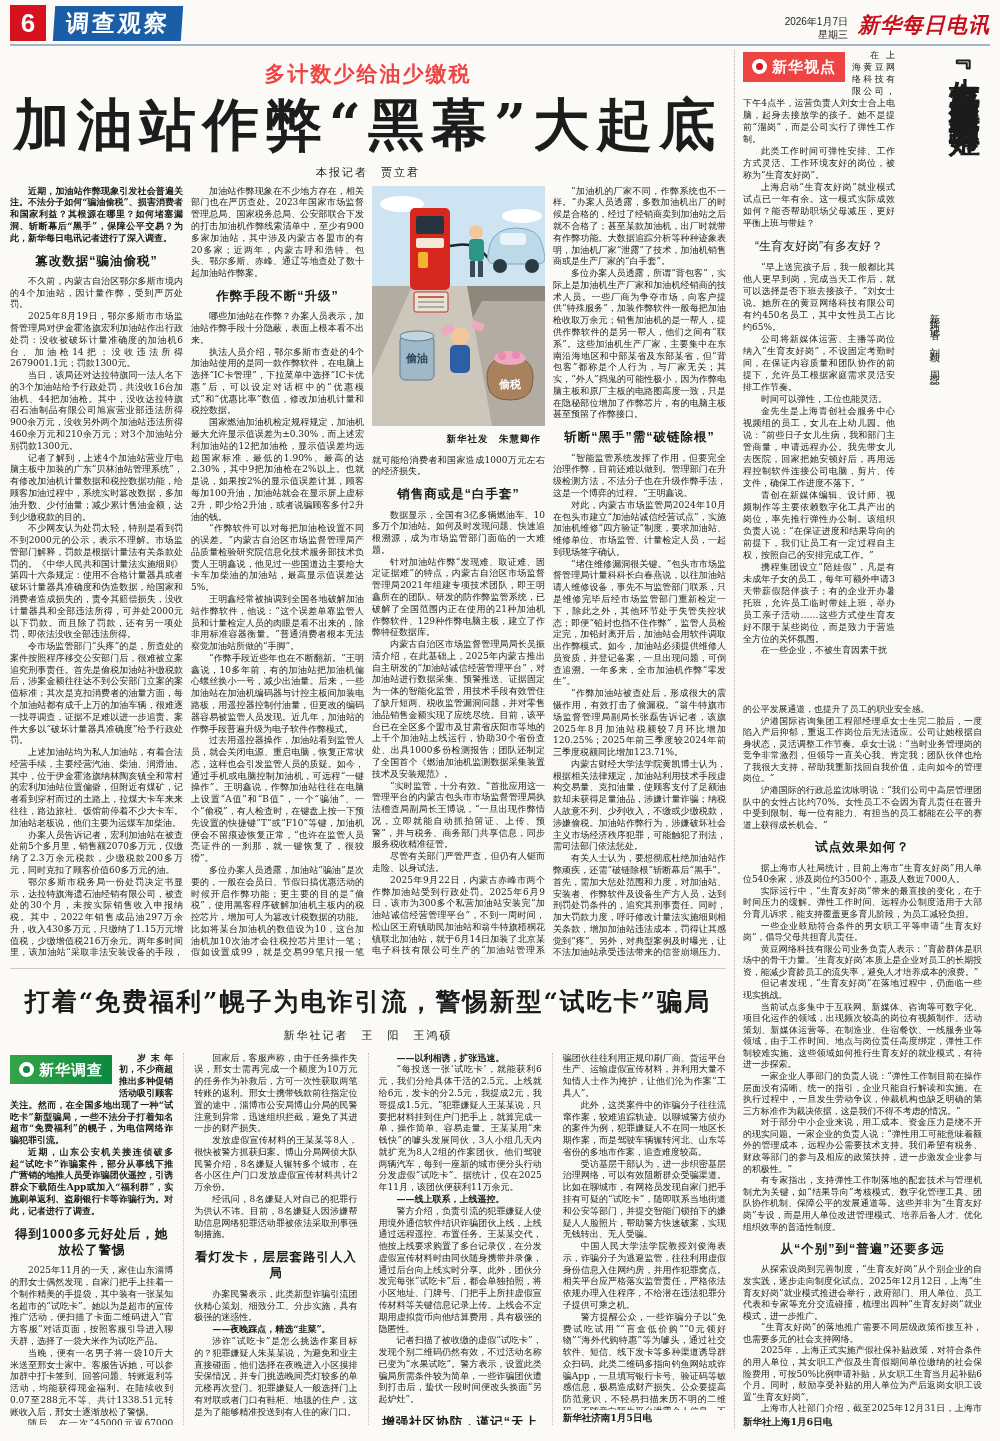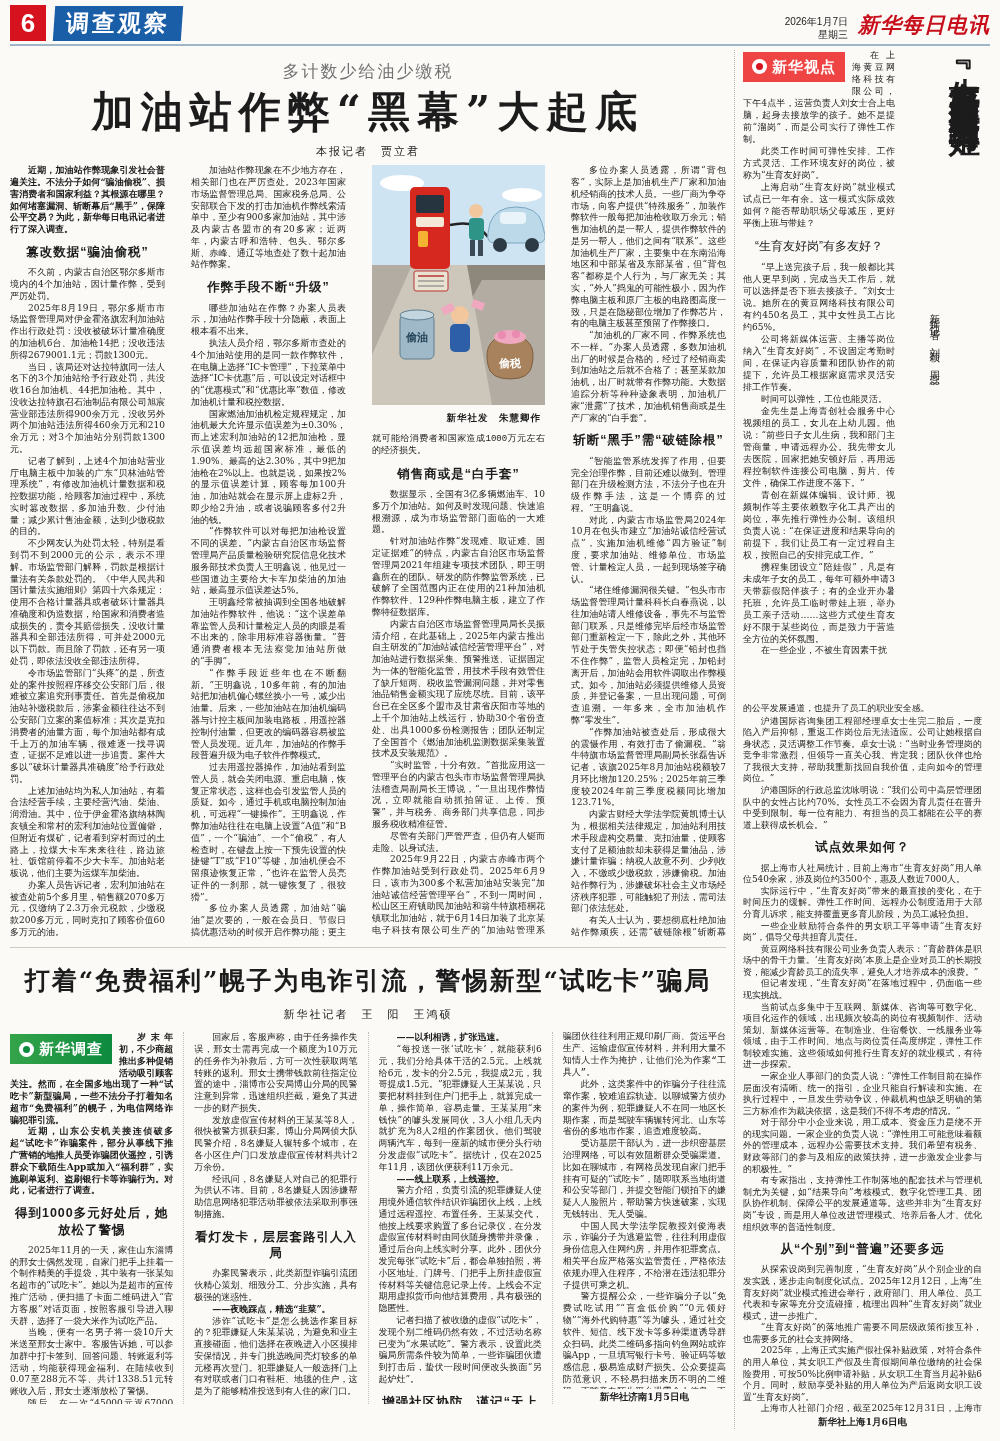--- a/index.html
+++ b/index.html
@@ -15,35 +15,35 @@
   .hdr-sp{flex:1;}
   .dates{text-align:right;font-size:10px;line-height:1.3;color:#222;margin-right:10px;font-family:"Liberation Sans",sans-serif;}
   .masthead{color:#c8101c;font-weight:bold;font-size:21px;font-style:italic;letter-spacing:1px;
             font-family:"DejaVu Serif",serif;padding-bottom:2px;}
   
   .content{display:flex;margin-top:4px;}
   .left-zone{width:716px;}
   .right-zone{width:248px;margin-left:8px;padding-left:8px;border-left:1px dotted #b8b4ac;}
   
   .hl-block{text-align:center;padding:10px 0 6px 0;}
-  .kicker{font-size:17px;letter-spacing:2px;font-weight:normal;margin:0 0 6px 0;font-family:"Liberation Sans",sans-serif;color:#737373;}
-  .big-title{font-size:42px;font-weight:bold;letter-spacing:7px;margin:0;line-height:1.1;}
+  .kicker{font-size:21px;letter-spacing:2px;font-weight:bold;margin:0 0 6px 0;font-family:"Liberation Sans",sans-serif;color:#ef4444;}
+  .big-title{font-size:56px;font-weight:bold;letter-spacing:7px;margin:0;line-height:1.1;}
   .hl-byline{font-size:11px;margin-top:9px;letter-spacing:2px;}
   
-  .cols{display:flex;gap:26px;}
+  .cols{display:flex;gap:8px;}
   .col{flex:1;display:flex;flex-direction:column;}
   .main-cols .col{height:772px;}
   .flow{flex:1 1 auto;overflow:hidden;text-align:justify;font-size:9px;line-height:1.31;}
   .flow p{margin:0;text-indent:2em;}
-  .flow .it-cont{text-indent:0;font-family:Liberation Mono, monospace;}
+  .flow .it-cont{text-indent:0;}
   .flow .it-lead{font-weight:700;}
   .flow .it-dash{font-weight:700;}
   .flow .it-h{font-family:"Liberation Sans",sans-serif;font-weight:bold;font-size:12.5px;
               text-align:center;text-indent:0;margin:8px 0 7px 0;letter-spacing:1px;}
-  .col-dateline{text-align:center;font-weight:bold;font-size:9.5px;padding-top:2px;}
+  .col-dateline{text-align:left;font-weight:bold;font-size:9.5px;padding-top:2px;}
   
   figure{margin:0 0 4px 0;}
   figcaption{font-size:9.5px;font-weight:bold;text-align:right;padding:3px 4px 5px 0;letter-spacing:1px;}
   
   .banner{border-top:1px solid #cfcabf;margin-top:10px;padding-top:16px;text-align:center;}
   .banner-title{font-size:25px;font-weight:bold;letter-spacing:2px;margin:0;}
   .banner-byline{font-size:11px;margin:10px 0 10px 0;letter-spacing:2px;}
   .bottom-cols .col{height:372px;}
   .bottom-cols .col + .col{border-left:1px dotted #c4bfb6;padding-left:10px;}
   .bottom-cols{gap:10px;}
@@ -179,22 +179,22 @@
               <p class="it-p" data-name="paragraph">数据显示，全国有3亿多辆燃油车、10多万个加油站。如何及时发现问题、快速追根溯源，成为市场监管部门面临的一大难题。</p>
               <p class="it-p" data-name="paragraph">针对加油站作弊“发现难、取证难、固定证据难”的特点，内蒙古自治区市场监督管理局2021年组建专项技术团队，即王明鑫所在的团队。研发的防作弊监管系统，已破解了全国范围内正在使用的21种加油机作弊软件、129种作弊电脑主板，建立了作弊特征数据库。</p>
               <p class="it-p" data-name="paragraph">内蒙古自治区市场监督管理局局长吴振清介绍，在此基础上，2025年内蒙古推出自主研发的“加油站诚信经营管理平台”，对加油站进行数据采集、预警推送、证据固定为一体的智能化监管，用技术手段有效管住了缺斤短两、税收监管漏洞问题，并对零售油品销售金额实现了应统尽统。目前，该平台已在全区多个盟市及甘肃省庆阳市等地的上千个加油站上线运行，协助30个省份查处、出具1000多份检测报告；团队还制定了全国首个《燃油加油机监测数据采集装置技术及安装规范》。</p>
               <p class="it-p" data-name="paragraph">“实时监管，十分有效。”首批应用这一管理平台的内蒙古包头市市场监督管理局执法稽查局副局长王博说，“一旦出现作弊情况，立即就能自动抓拍留证、上传、预警”，并与税务、商务部门共享信息，同步服务税收精准征管。</p>
               <p class="it-p" data-name="paragraph">尽管有关部门严管严查，但仍有人铤而走险、以身试法。</p>
               <p class="it-p" data-name="paragraph">2025年9月22日，内蒙古赤峰市两个作弊加油站受到行政处罚。2025年6月9日，该市为300多个私营加油站安装完“加油站诚信经营管理平台”，不到一周时间，松山区王府镇助民加油站和翁牛特旗梧桐花镇联北加油站，就于6月14日加装了北京某电子科技有限公司生产的“加油站管理系统”软件及配套工业主机电脑和网络接口控制器。</p>
             </div>
         </div>
         <div class="col" data-name="article-column-4">
           <div class="flow" data-name="column-text">
+              <p class="it-p" data-name="paragraph">“加油机的厂家不同，作弊系统也不一样。”办案人员透露，多数加油机出厂的时候是合格的，经过了经销商卖到加油站之后就不合格了；甚至某款加油机，出厂时就带有作弊功能。大数据追踪分析等种种迹象表明，加油机厂家“泄露”了技术，加油机销售商或是生产厂家的“白手套”。</p>
               <p class="it-p" data-name="paragraph">多位办案人员透露，所谓“背包客”，实际上是加油机生产厂家和加油机经销商的技术人员。一些厂商为争夺市场，向客户提供“特殊服务”，加装作弊软件一般每把加油枪收取万余元；销售加油机的是一帮人，提供作弊软件的是另一帮人，他们之间有“联系”。这些加油机生产厂家，主要集中在东南沿海地区和中部某省及东部某省，但“背包客”都称是个人行为，与厂家无关；其实，“外人”捣鬼的可能性极小，因为作弊电脑主板和原厂主板的电路图高度一致，只是在隐秘部位增加了作弊芯片，有的电脑主板甚至预留了作弊接口。</p>
-              <p class="it-p" data-name="paragraph">“加油机的厂家不同，作弊系统也不一样。”办案人员透露，多数加油机出厂的时候是合格的，经过了经销商卖到加油站之后就不合格了；甚至某款加油机，出厂时就带有作弊功能。大数据追踪分析等种种迹象表明，加油机厂家“泄露”了技术，加油机销售商或是生产厂家的“白手套”。</p>
               <p class="it-h" data-name="subhead">斩断“黑手”需“破链除根”</p>
               <p class="it-p" data-name="paragraph">“智能监管系统发挥了作用，但要完全治理作弊，目前还难以做到。管理部门在升级检测方法，不法分子也在升级作弊手法，这是一个博弈的过程。”王明鑫说。</p>
               <p class="it-p" data-name="paragraph">对此，内蒙古市场监管局2024年10月在包头市建立“加油站诚信经营试点”，实施加油机维修“四方验证”制度，要求加油站、维修单位、市场监管、计量检定人员，一起到现场签字确认。</p>
               <p class="it-p" data-name="paragraph">“堵住维修漏洞很关键。”包头市市场监督管理局计量科科长白春燕说，以往加油站请人维修设备，事先不与监管部门联系，只是维修完毕后经市场监管部门重新检定一下，除此之外，其他环节处于失管失控状态；即便“铅封也挡不住作弊”，监管人员检定完，加铅封离开后，加油站会用软件调取出作弊模式。如今，加油站必须提供维修人员资质，并登记备案，一旦出现问题，可倒查追溯。一年多来，全市加油机作弊“零发生”。</p>
               <p class="it-p" data-name="paragraph">“作弊加油站被查处后，形成很大的震慑作用，有效打击了偷漏税。”翁牛特旗市场监督管理局副局长张磊告诉记者，该旗2025年8月加油站税额较7月环比增加120.25%；2025年前三季度较2024年前三季度税额同比增加123.71%。</p>
               <p class="it-p" data-name="paragraph">内蒙古财经大学法学院黄凯博士认为，根据相关法律规定，加油站利用技术手段虚构交易量、克扣油量，使顾客支付了足额油款却未获得足量油品，涉嫌计量诈骗；纳税人故意不列、少列收入，不缴或少缴税款，涉嫌偷税。加油站作弊行为，涉嫌破坏社会主义市场经济秩序犯罪，可能触犯了刑法，需司法部门依法惩处。</p>
               <p class="it-p" data-name="paragraph">有关人士认为，要想彻底杜绝加油站作弊顽疾，还需“破链除根”斩断幕后“黑手”。首先，需加大惩处范围和力度，对加油站、安装者、作弊软件及设备生产方人员，达到刑罚处罚条件的，追究其刑事责任。同时，加大罚款力度，呼吁修改计量法实施细则相关条款，增加加油站违法成本，罚得让其感觉到“疼”。另外，对典型案例及时曝光，让不法加油站承受违法带来的信誉崩塌压力。此外，鼓励社会大众投诉举报，建立诚信经营考评机制，引导加油站凭服务水平吸引顾客，以此保障公平交易。</p>
             </div>
         </div>
       </div>

